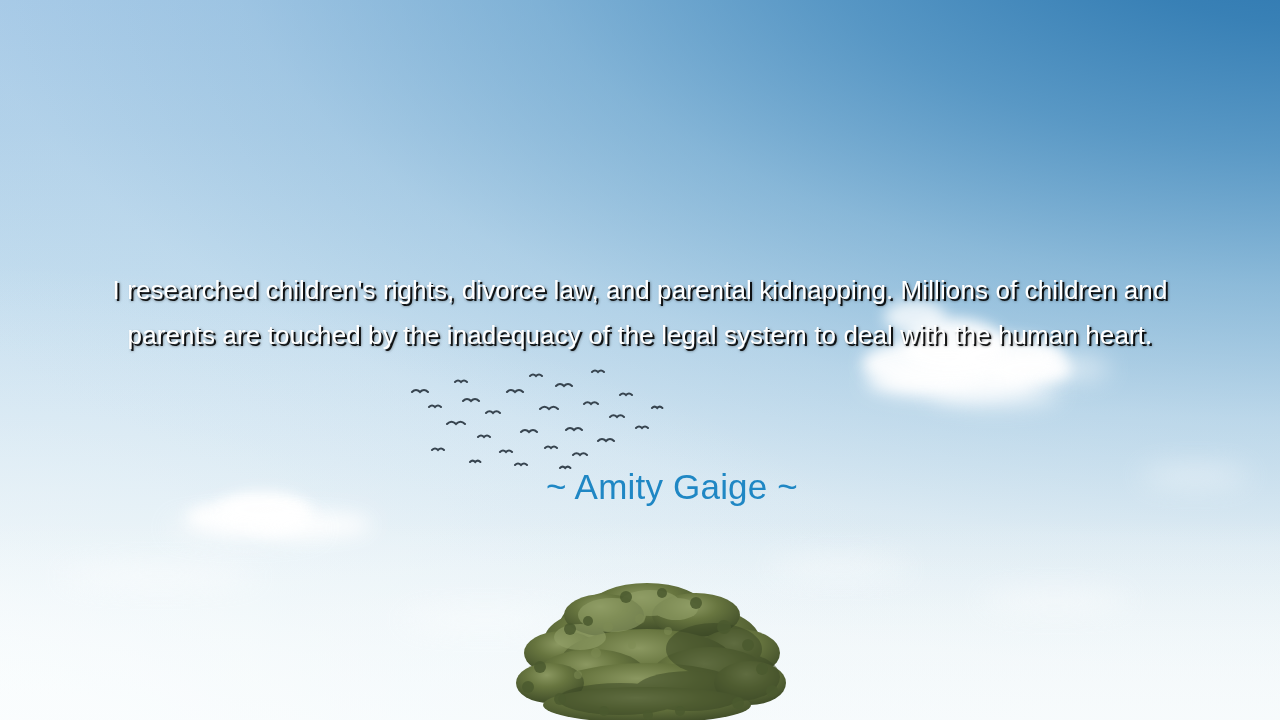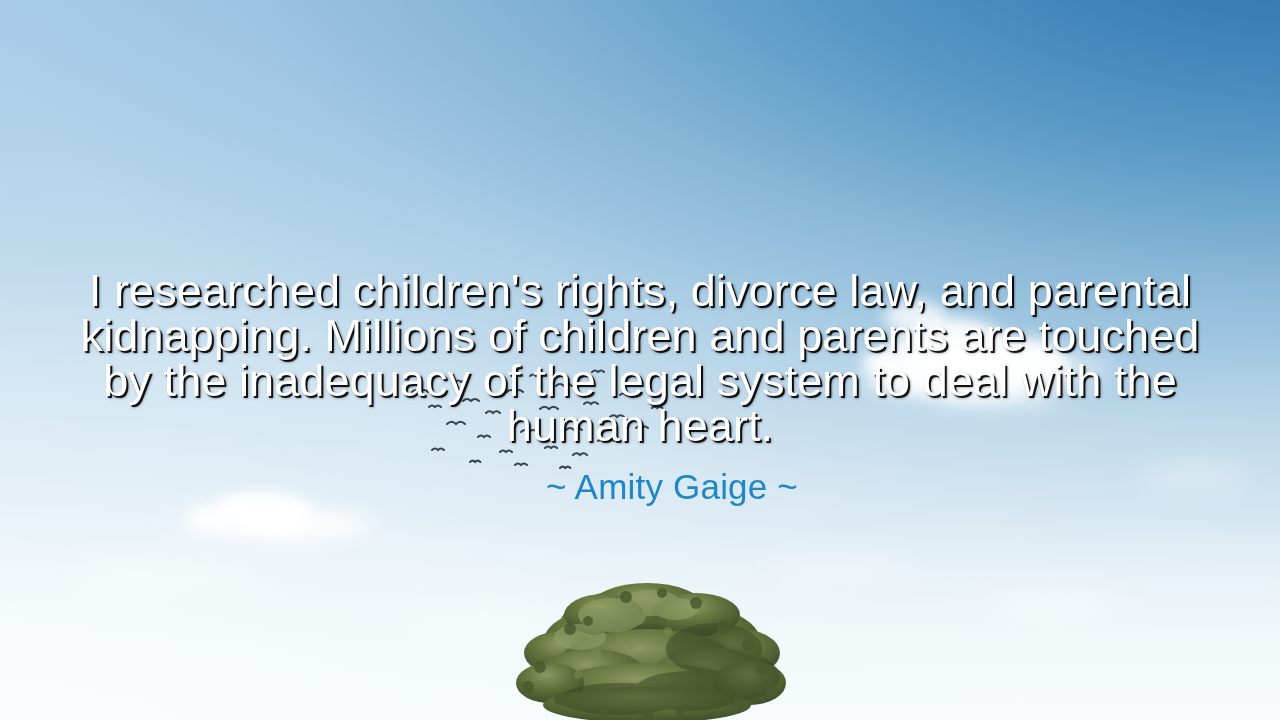--- a/index.html
+++ b/index.html
@@ -115,21 +115,21 @@
     height: 720px;
   }
 
   .quote-text {
     position: absolute;
     left: 78px;
     top: 268px;
     width: 1124px;
     margin: 0;
     text-align: center;
-    font-size: 45px;
+    font-size: 26px;
     line-height: 45px;
     font-weight: 400;
     color: #ffffff;
     text-shadow:
        2px 2px 0 rgba(0,0,0,0.88),
        2px 2px 3px rgba(0,0,0,0.55);
     letter-spacing: 0.1px;
     white-space: pre-wrap;
   }
 

